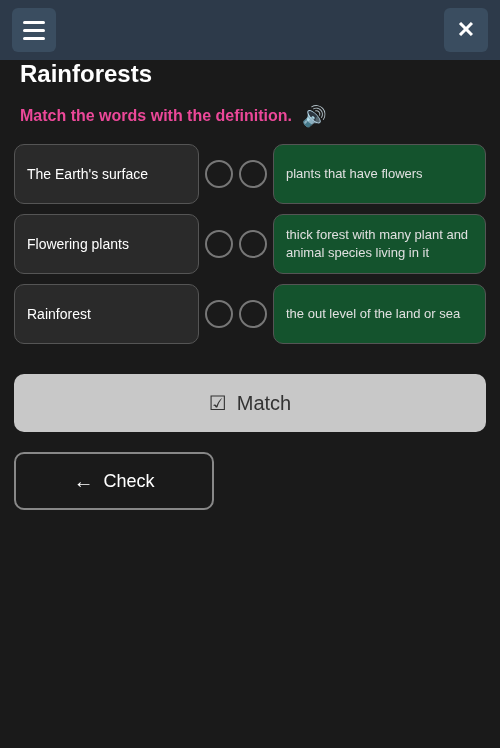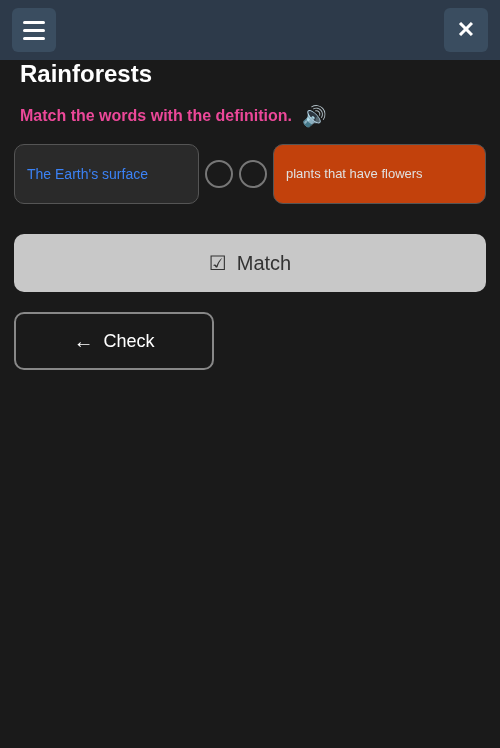--- a/index.html
+++ b/index.html
@@ -104,34 +104,34 @@
     .left-box {
       background: #2a2a2a;
       border: 1.5px solid #555;
       border-radius: 10px;
       width: 185px;
       min-height: 60px;
       display: flex;
       align-items: center;
       padding: 10px 12px;
       font-size: 14px;
-      color: #3b82f6;
+      color: #ffffff;
     }
 
     .radio-circle {
       width: 28px;
       height: 28px;
       border-radius: 50%;
       border: 2px solid #777;
       background: transparent;
       flex-shrink: 0;
     }
 
     .right-box {
-      background: #c2410c;
+      background: #14532d;
       border: 1.5px solid #555;
       border-radius: 10px;
       flex: 1;
       min-height: 60px;
       display: flex;
       align-items: center;
       padding: 10px 12px;
       font-size: 13px;
       color: #e0e0e0;
       line-height: 1.4;
@@ -214,21 +214,45 @@
     </div>
     <div class="match-connectors">
       <div class="radio-circle"></div>
       <div class="radio-circle"></div>
     </div>
     <div class="right-box">
       <span>plants that have flowers</span>
     </div>
   </div>
 
-
+  <div class="match-row">
+    <div class="left-box">
+      <span>Flowering plants</span>
+    </div>
+    <div class="match-connectors">
+      <div class="radio-circle"></div>
+      <div class="radio-circle"></div>
+    </div>
+    <div class="right-box">
+      <span>thick forest with many plant and animal species living in it</span>
+    </div>
+  </div>
+
+  <div class="match-row">
+    <div class="left-box">
+      <span>Rainforest</span>
+    </div>
+    <div class="match-connectors">
+      <div class="radio-circle"></div>
+      <div class="radio-circle"></div>
+    </div>
+    <div class="right-box">
+      <span>the out level of the land or sea</span>
+    </div>
+  </div>
 
 </div>
 
 <button class="check-btn">
   <span class="check-icon">☑</span>
   <span>Match</span>
 </button>
 
 <button class="back-btn">
   <span class="back-arrow">←</span>

